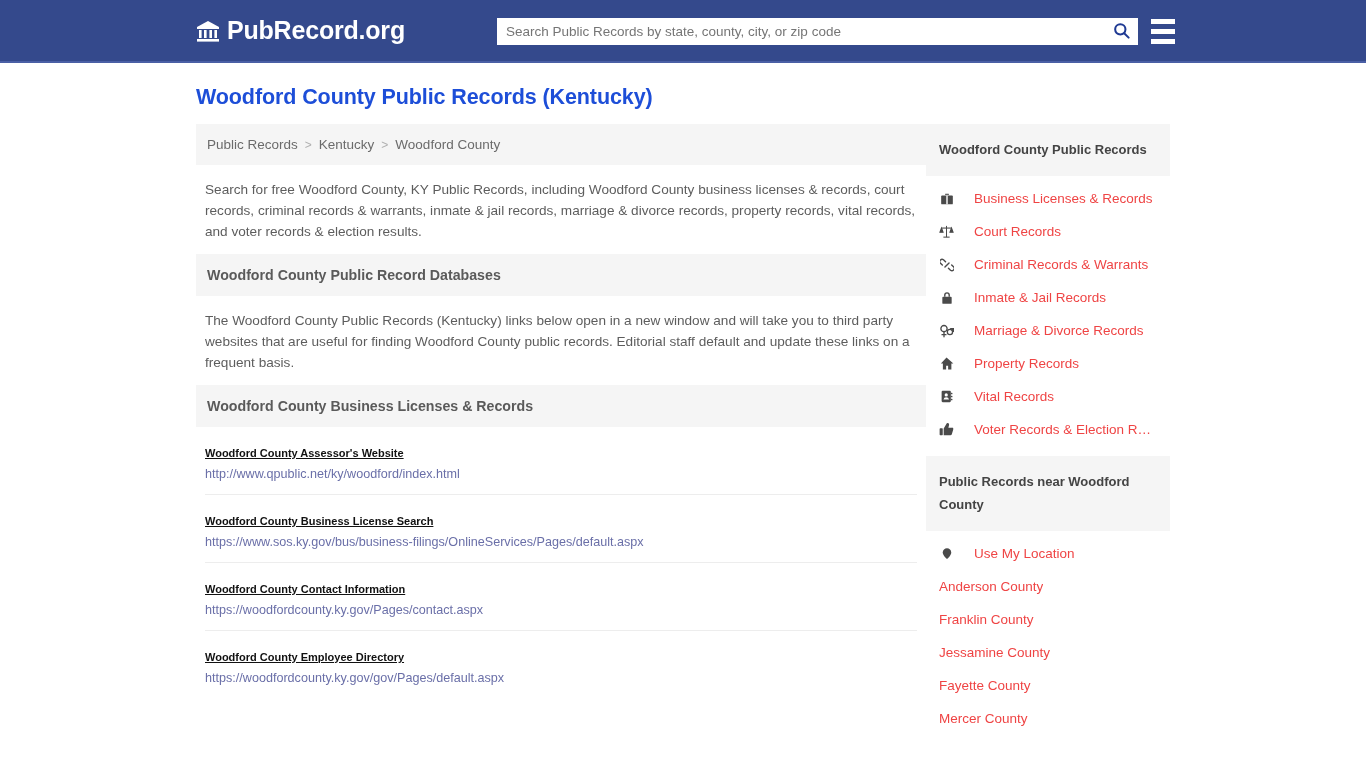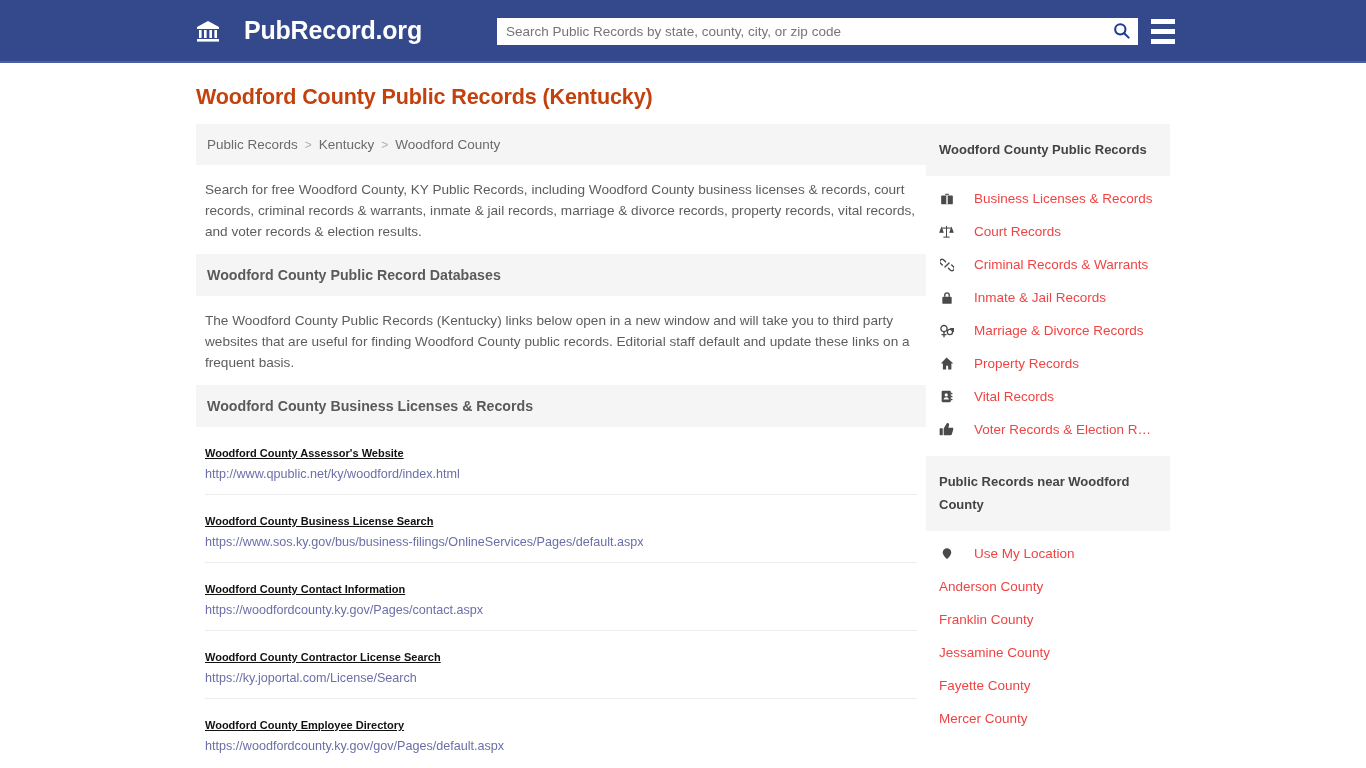--- a/index.html
+++ b/index.html
@@ -16,21 +16,21 @@
     height: 63px;
     background: #34498c;
     border-bottom: 2px solid #4a5fa5;
     display: flex;
     align-items: center;
     position: relative;
   }
   .brand {
     display: flex;
     align-items: center;
-    gap: 24px;
+    gap: 7px;
     margin-left: 196px;
     text-decoration: none;
   }
   .brand-icon { width: 24px; height: 24px; display: block; }
   .brand-text {
     color: #ffffff;
     font-size: 25px;
     font-weight: bold;
     letter-spacing: -0.2px;
     white-space: nowrap;
@@ -83,21 +83,21 @@
 
   
   .page {
     width: 1366px;
     padding: 0 196px;
     padding-top: 22px;
   }
   .page-title {
     font-size: 21.5px;
     font-weight: bold;
-    color: #c2410c;
+    color: #1d4ed8;
     margin-bottom: 14px;
     letter-spacing: -0.1px;
   }
   .columns { display: flex; gap: 0; }
   .col-main { width: 730px; }
   .col-side { width: 244px; margin-left: 0; }
 
   
   .breadcrumb {
     background: #f5f5f5;
@@ -254,24 +254,20 @@
         </div>
         <div class="link-row">
           <a class="link-title" href="#">Woodford County Business License Search</a>
           <div class="link-url">https://www.sos.ky.gov/bus/business-filings/OnlineServices/Pages/default.aspx</div>
         </div>
         <div class="link-row">
           <a class="link-title" href="#">Woodford County Contact Information</a>
           <div class="link-url">https://woodfordcounty.ky.gov/Pages/contact.aspx</div>
         </div>
         <div class="link-row">
-          <a class="link-title" href="#">Woodford County Contractor License Search</a>
-          <div class="link-url">https://ky.joportal.com/License/Search</div>
-        </div>
-        <div class="link-row">
           <a class="link-title" href="#">Woodford County Employee Directory</a>
           <div class="link-url">https://woodfordcounty.ky.gov/gov/Pages/default.aspx</div>
         </div>
 
       </div>
     </div>
 
     <div class="col-side">
 
       <div class="side-panel">

